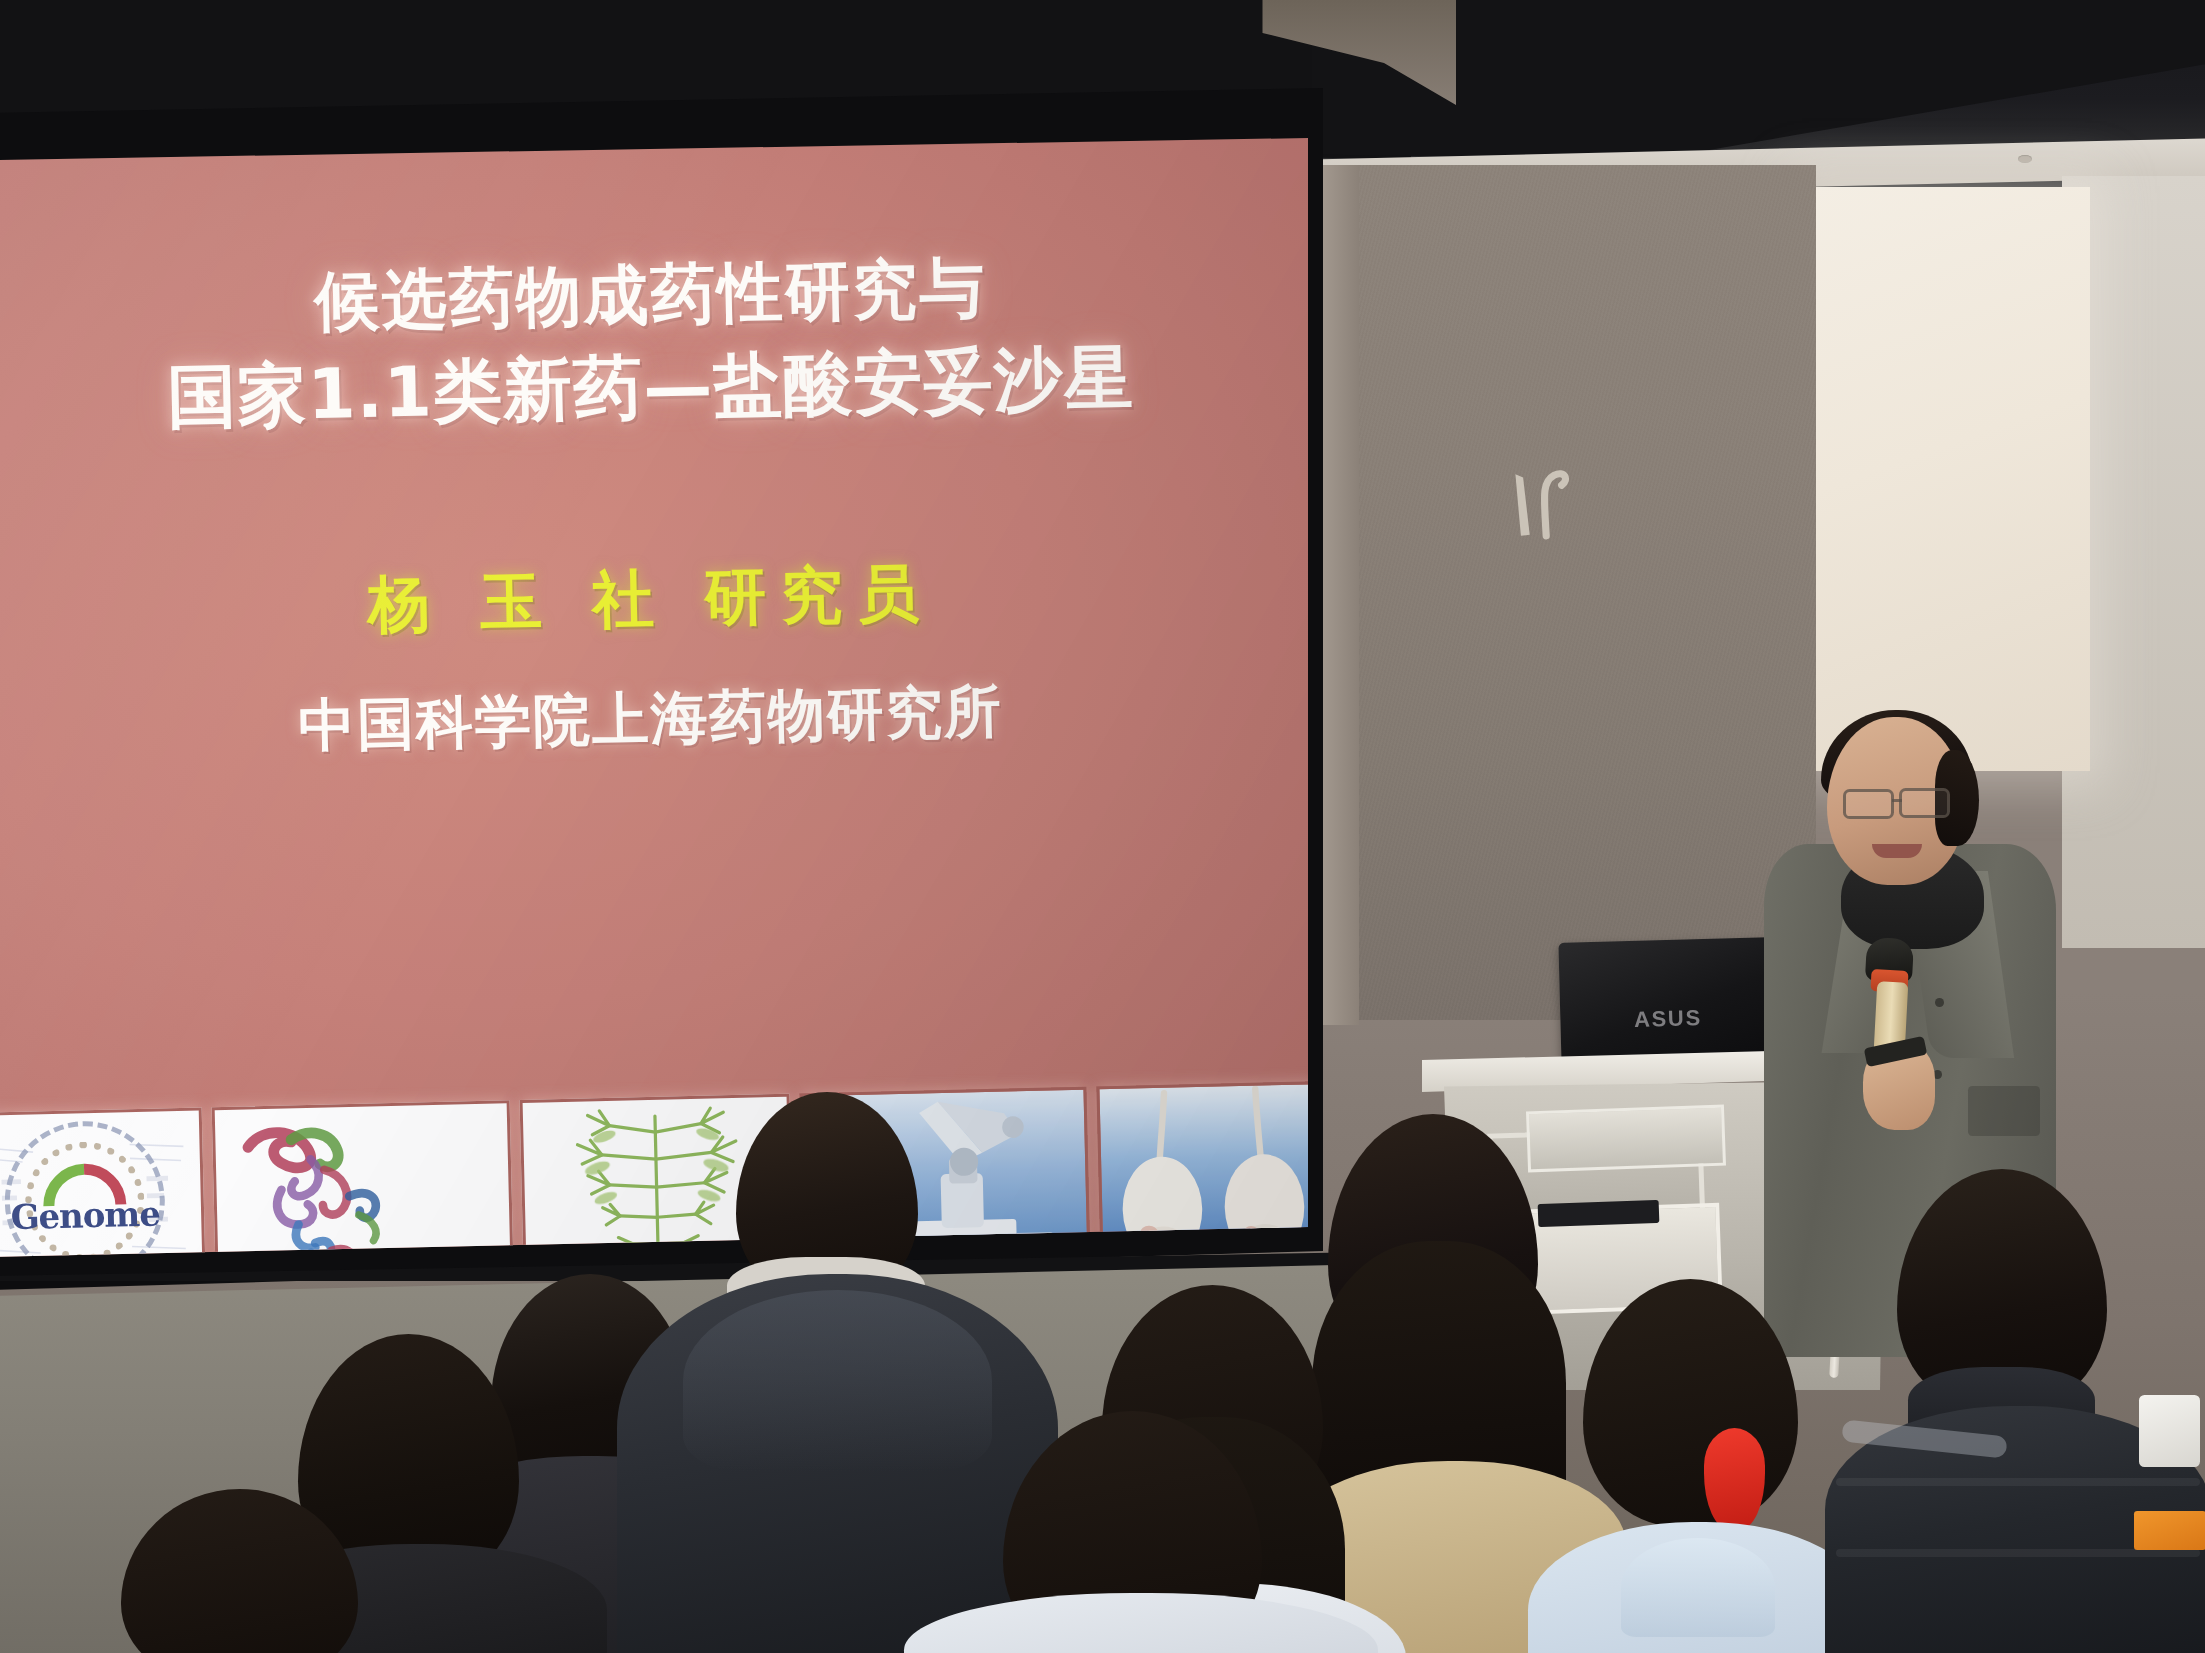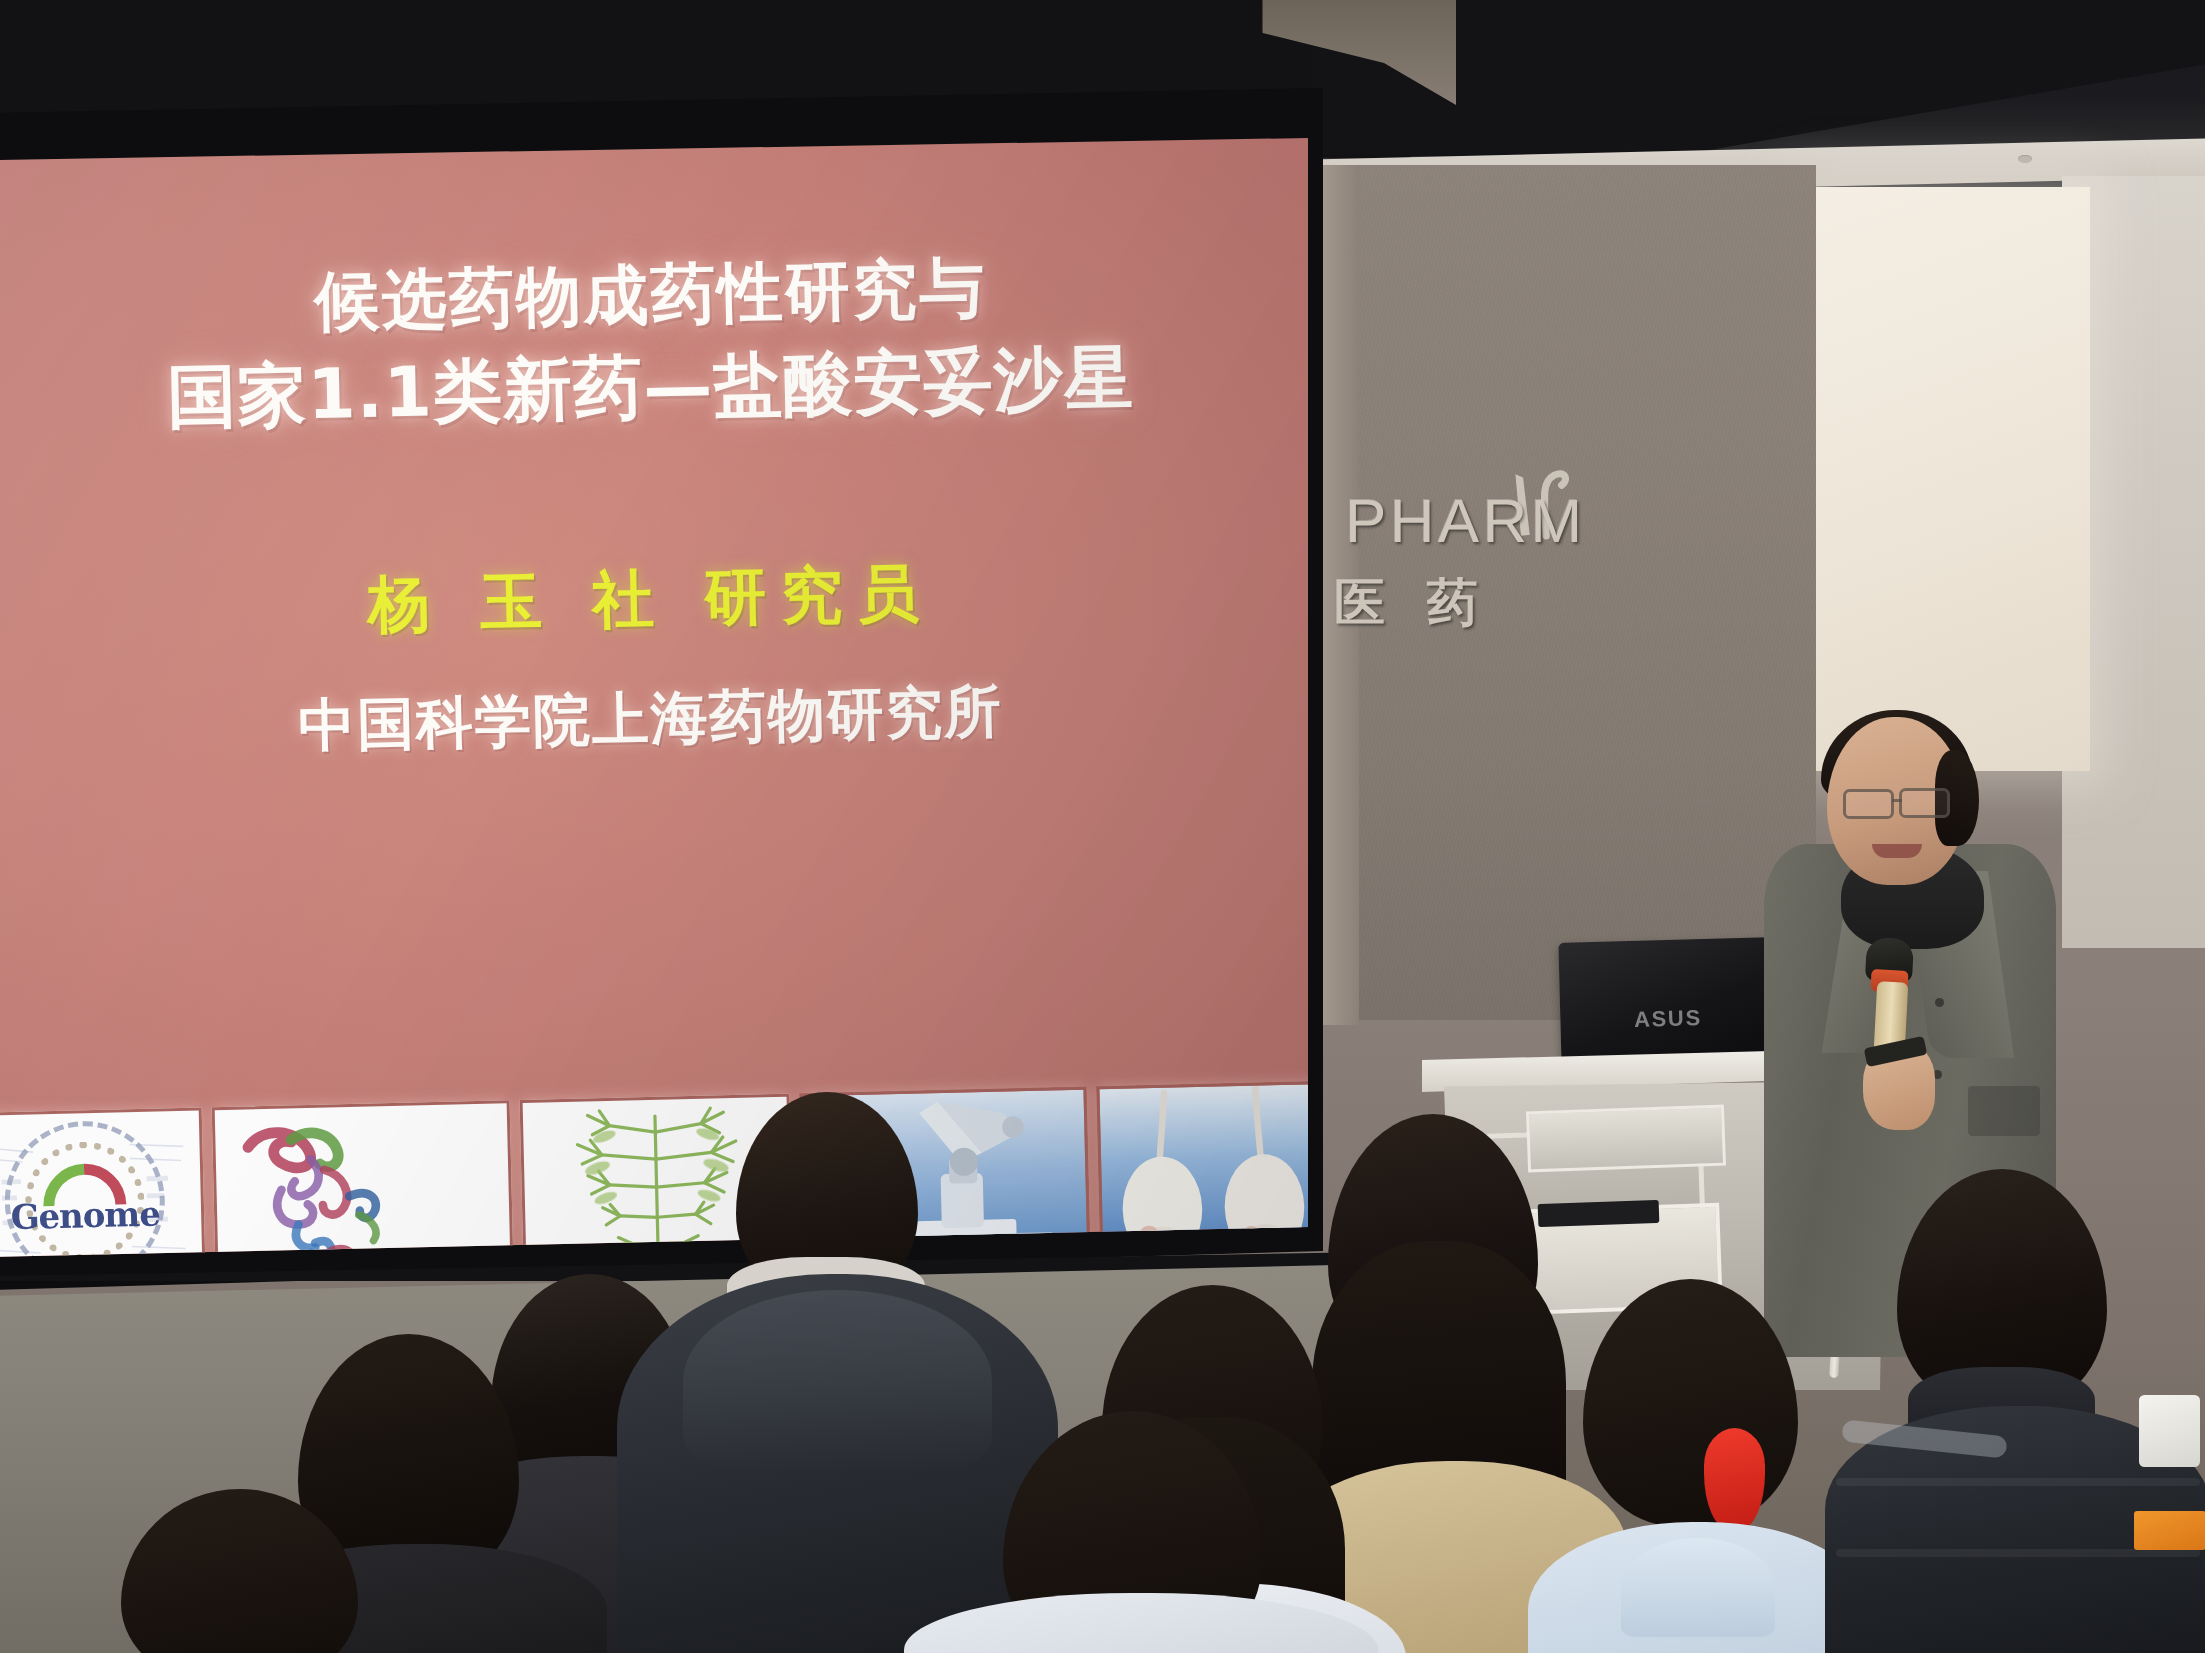--- a/index.html
+++ b/index.html
@@ -231,24 +231,20 @@
 
   <div class="wall-sign"></div>
   <div class="wall-left-col"></div>
   <div class="wall-dark-seam"></div>
 
   <svg class="sign-logo" viewBox="0 0 180 150">
     <path d="M58 132 L48 20 L62 26 L74 130 Z" fill="#cfc7bc" opacity=".95"></path>
     <path d="M104 132 C100 60 96 34 118 22 C138 12 146 30 132 40" fill="none" stroke="#cfc7bc" stroke-width="13" stroke-linecap="round" opacity=".95"></path>
   </svg>
 
-  <div class="sign-block">
-    <div class="sign-pharm">PHARM</div>
-    <div class="sign-cn">医 药</div>
-  </div>
 
   <div class="screen-wrap">
     <div class="screen-frame"></div>
     <div class="screen-slide">
 
       <div class="slide-text">
         <div class="t-line t1">候选药物成药性研究与</div>
         <div class="t-line t2">国家1.1类新药—盐酸安妥沙星</div>
         <div class="t-line t3">杨 玉 社 研究员</div>
         <div class="t-line t4">中国科学院上海药物研究所</div>

